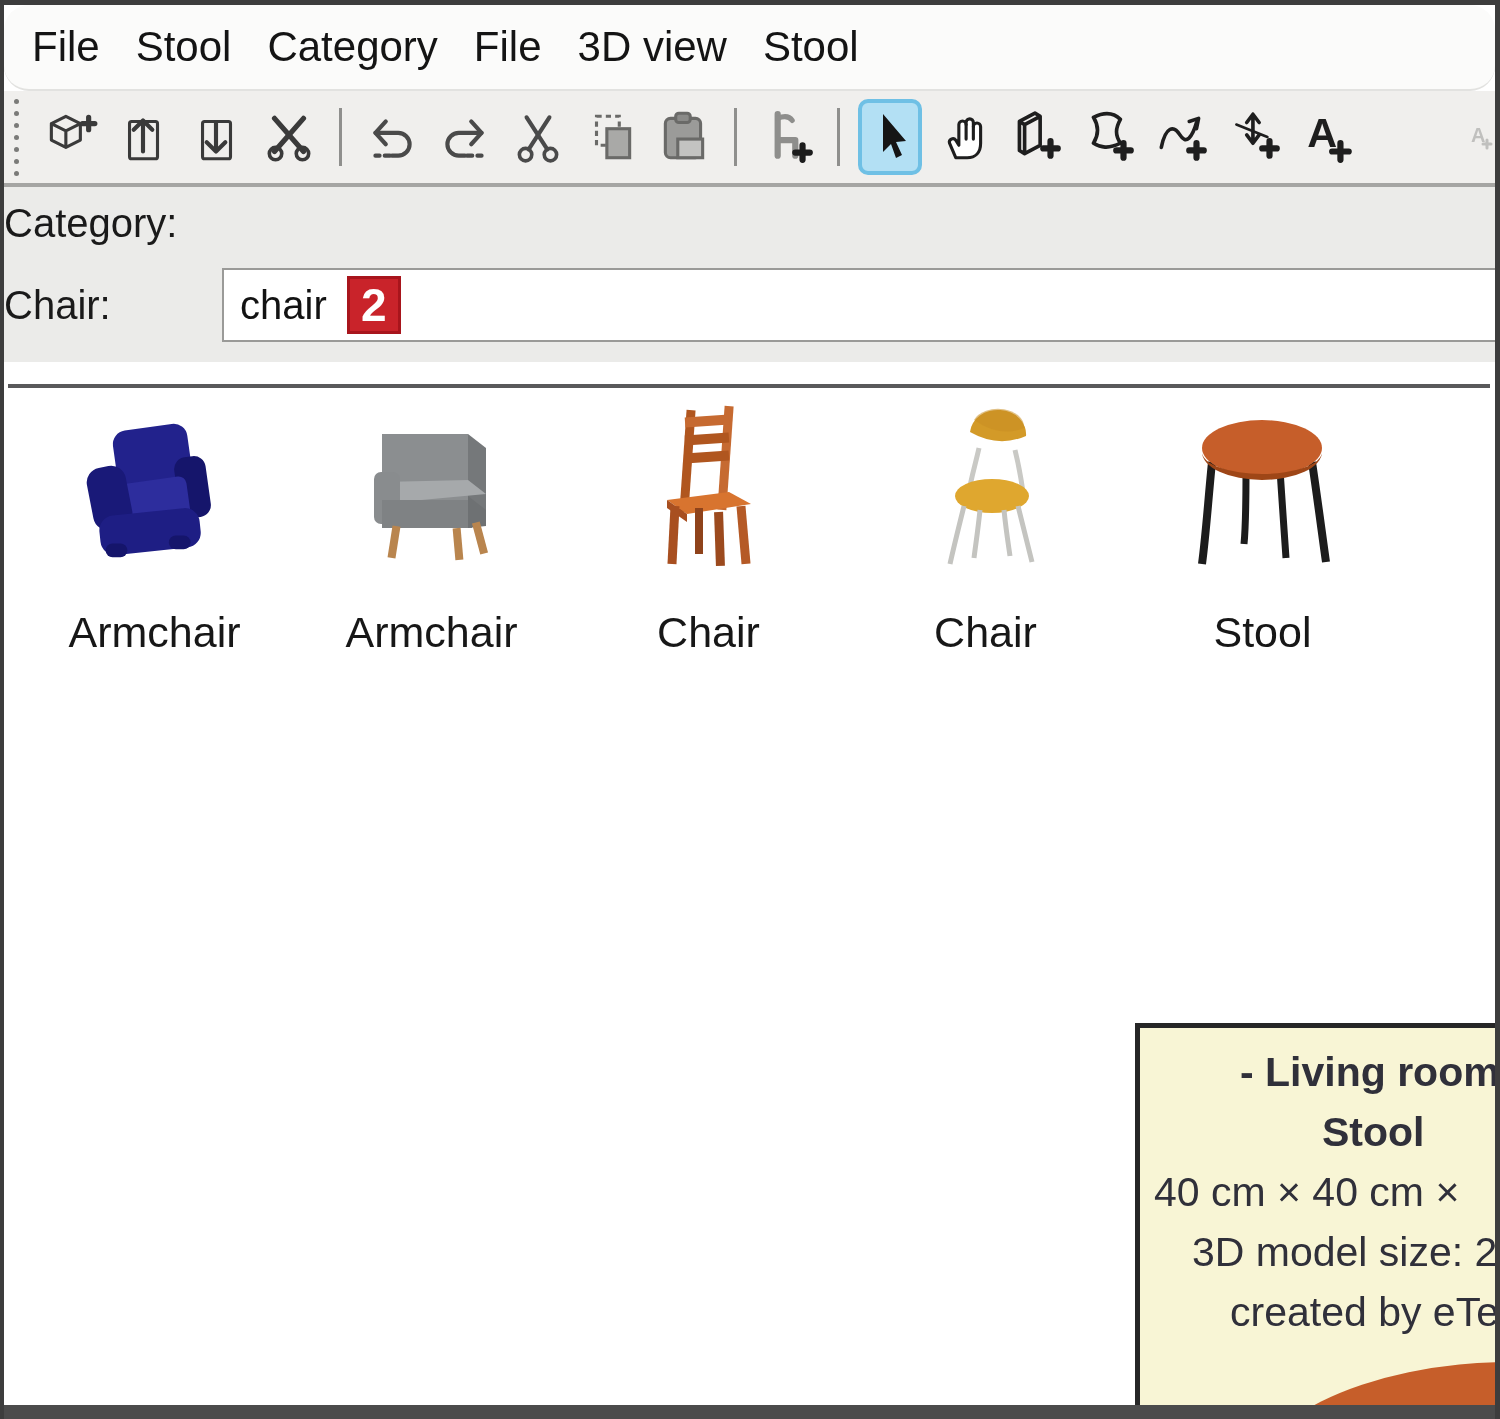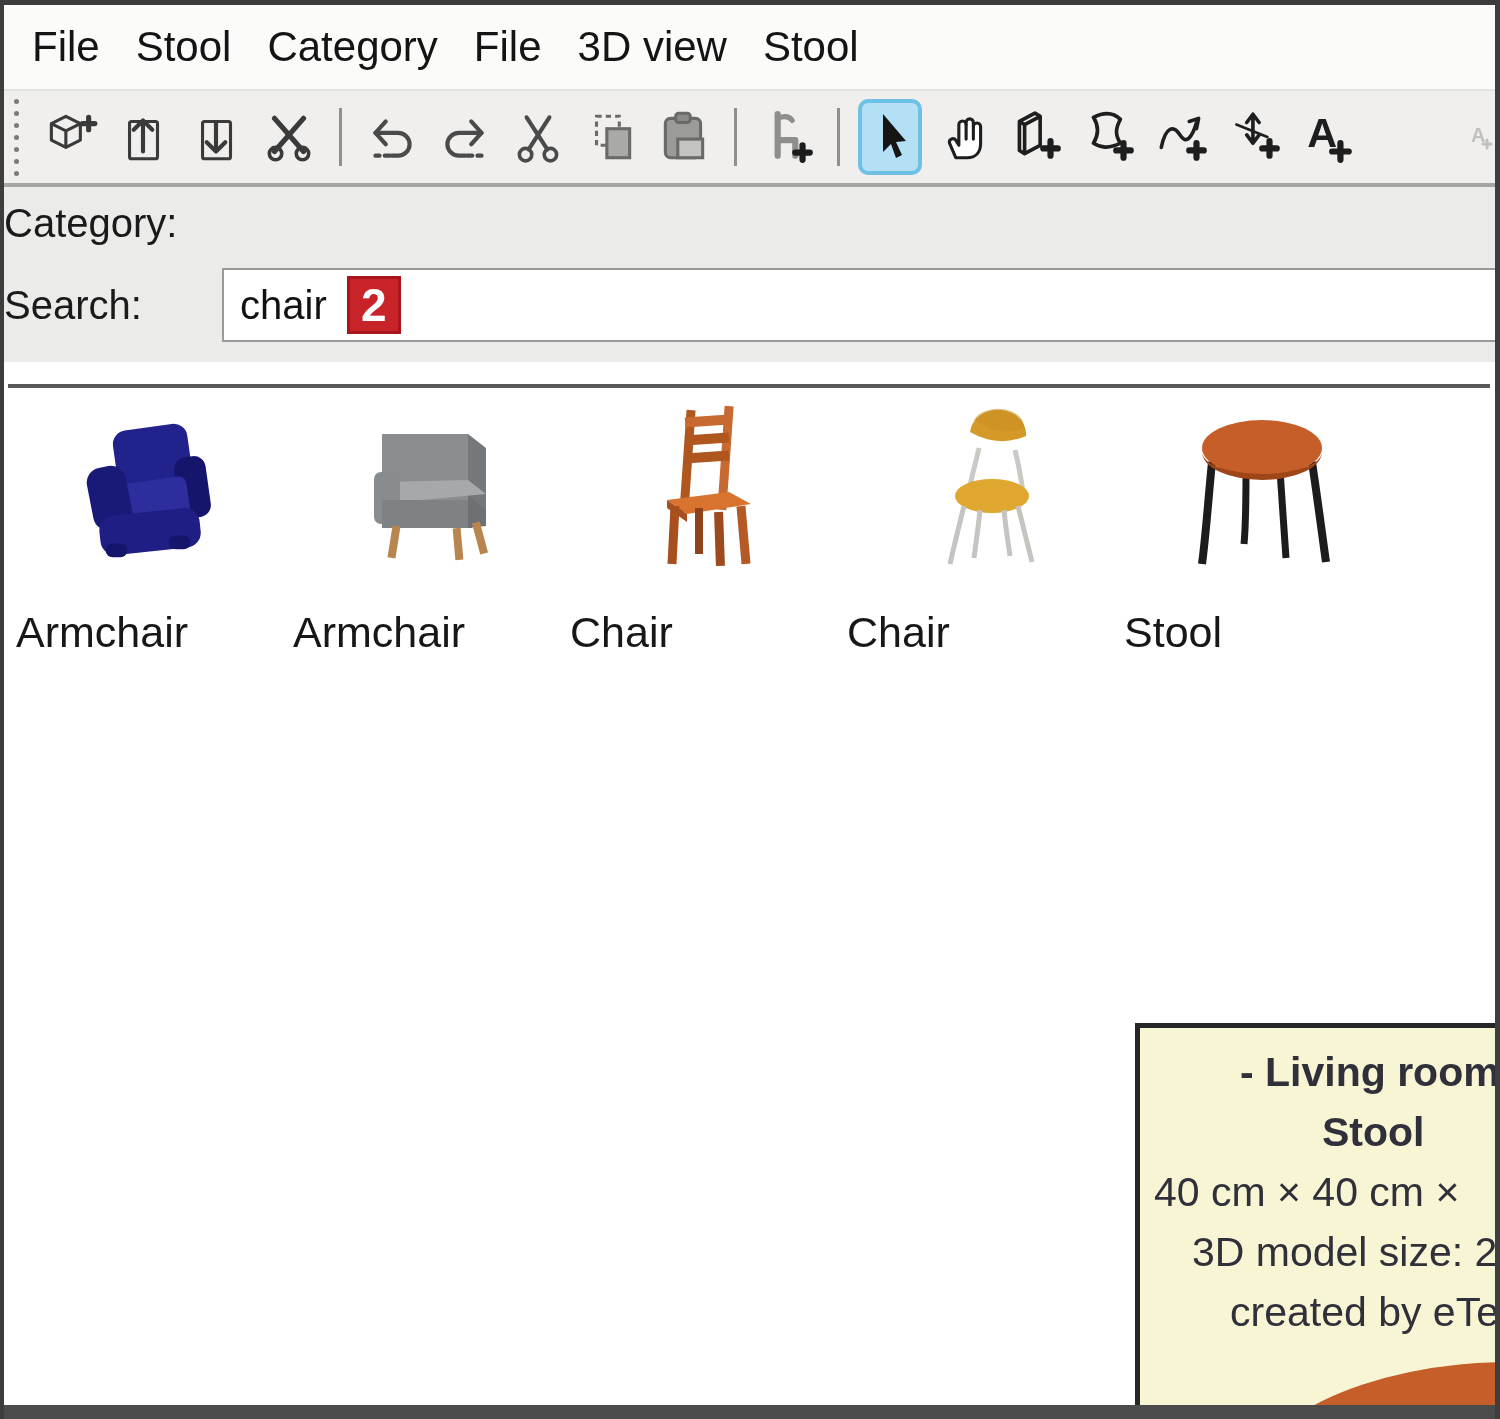--- a/index.html
+++ b/index.html
@@ -1,21 +1,21 @@
 <!DOCTYPE html>
 <html><head>
 <meta charset="utf-8">
 <style>
   html,body{margin:0;padding:0;background:#fff;font-family:"Liberation Sans",sans-serif;}
   #app{position:relative;width:1500px;height:1419px;box-sizing:border-box;background:#fff;
        border-left:4px solid #3d3d3d;border-top:5px solid #3d3d3d;border-right:5px solid #3d3d3d;overflow:hidden;}
 
   
   .menubar{height:84px;background:#fbfbfa;display:flex;align-items:center;gap:36px;
-           padding-left:28px;font-size:42px;color:#141414;border-bottom:2px solid #e2e2e0;}
+           padding-left:28px;font-size:42px;color:#141414;border-bottom:2px solid #e2e2e0;border-radius:25px;}
   .menu-item{cursor:default;white-space:nowrap;}
 
   
   .toolbar{height:92px;background:#f0efed;border-bottom:4px solid #a5a5a3;
            display:flex;align-items:center;padding-left:8px;gap:9px;overflow:hidden;position:relative;}
   .drag-handle{display:flex;flex-direction:column;gap:7px;margin:0 10px 0 2px;}
   .drag-handle i{width:5px;height:5px;background:#7a7a78;border-radius:50%;}
   .tool{width:64px;height:76px;display:flex;align-items:center;justify-content:center;flex:0 0 auto;box-sizing:border-box;}
   .tool svg{width:58px;height:58px;}
   .tool.selected{background:#b3e0f4;border:4px solid #6fc0e5;border-radius:10px;}
@@ -29,21 +29,21 @@
   .filter-label{width:218px;font-size:40px;color:#1a1a1a;box-sizing:border-box;}
   .filter-field{flex:1;height:70px;background:#fff;border:2px solid #9a9a98;border-right:none;
                 display:flex;align-items:center;font-size:40px;padding-left:16px;color:#121212;}
   .badge{margin-left:20px;width:54px;height:58px;background:#c9232a;border:3px solid #a8151c;
          color:#fff;font-weight:bold;font-size:46px;display:flex;align-items:center;justify-content:center;box-sizing:border-box;}
 
   
   .catalog{position:absolute;top:379px;left:4px;right:5px;bottom:14px;background:#fff;
            border-top:4px solid #59595b;overflow:hidden;}
   .items{display:flex;padding-top:12px;padding-left:8px;}
-  .item{width:277px;display:flex;flex-direction:column;flex:0 0 auto;}
+  .item{width:277px;display:flex;flex-direction:column;align-items:center;flex:0 0 auto;}
   .icon-box{height:172px;display:flex;align-items:flex-end;justify-content:center;}
   .item-label{margin-top:36px;font-size:43px;color:#171717;}
 
   
   .tooltip{position:absolute;left:1131px;top:1018px;width:365px;height:387px;background:#f8f5d5;
            border-left:5px solid #262626;border-top:5px solid #262626;overflow:hidden;z-index:5;box-sizing:content-box;}
   .tt-line{white-space:nowrap;font-size:41px;color:#30303a;line-height:60px;}
   .tt-1{margin-top:14px;padding-left:100px;font-weight:bold;}
   .tt-2{padding-left:182px;font-weight:bold;}
   .tt-3{padding-left:14px;}
@@ -206,21 +206,21 @@
         <path d="M40 34 v16 M32 42 h16" stroke="#9a9a98" stroke-width="6" stroke-linecap="round"></path>
       </svg>
     </div>
   </div>
 
   <div class="filterbar">
     <div class="filter-row">
       <div class="filter-label">Category:</div>
     </div>
     <div class="filter-row">
-      <div class="filter-label">Search:</div>
+      <div class="filter-label">Chair:</div>
       <div class="filter-field">
         <span>chair</span>
         <span class="badge">2</span>
       </div>
     </div>
   </div>
 
   <div class="catalog">
     <div class="items">
 

